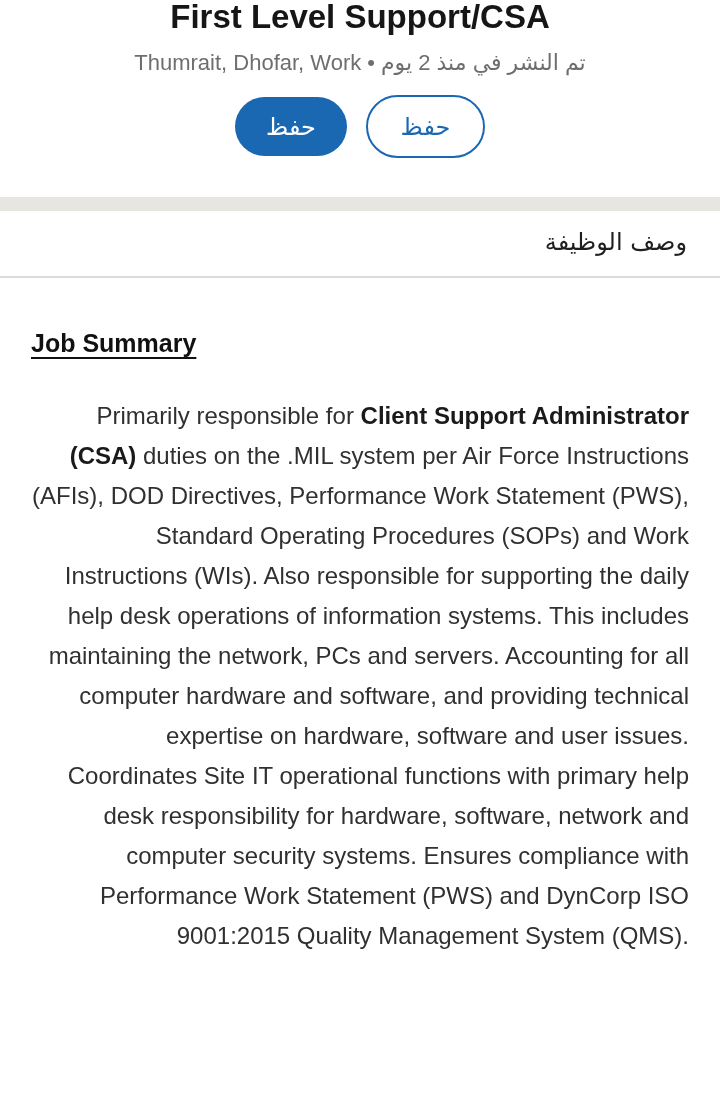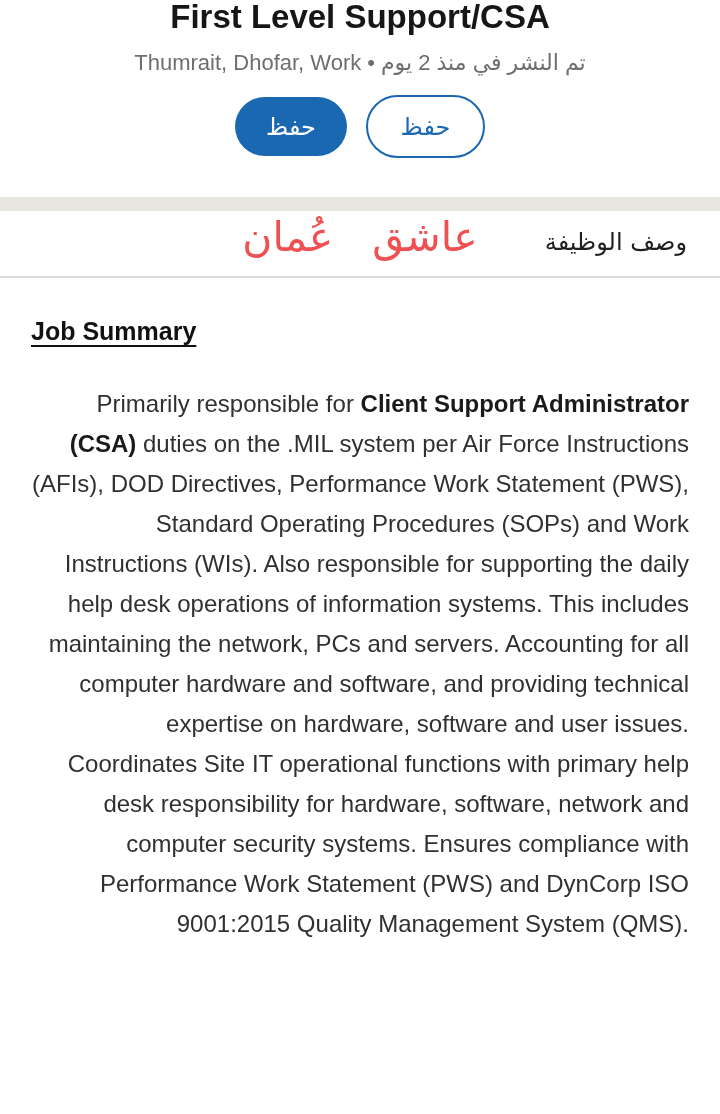--- a/index.html
+++ b/index.html
@@ -54,21 +54,21 @@
     position:absolute;left:50%;top:1px;transform:translateX(-50%);
     font-family:"DejaVu Sans",sans-serif;font-size:41px;line-height:50px;
     color:var(--watermark-red);white-space:nowrap;word-spacing:26px;
   }
   .section-label{
     position:absolute;right:33px;top:17px;direction:rtl;
     font-family:"DejaVu Sans",sans-serif;font-size:24px;color:#1f1f1f;white-space:nowrap;
   }
 
   
-  .content{padding:39px 31px 0;}
+  .content{padding:39px 31px 0;margin-top:12px;}
   .job-summary-heading{
     margin:0;font-size:25px;line-height:28px;font-weight:700;color:#111;
     text-decoration:underline;text-underline-offset:5px;text-decoration-thickness:2px;
   }
   .job-paragraph{
     margin:39px 0 0;font-size:24px;line-height:40px;color:var(--body-text);
     text-align:right;
   }
   .job-paragraph strong{font-weight:700;color:#1a1a1a;}
 </style>
@@ -84,21 +84,20 @@
     </div>
     <div class="btn-row">
       <button type="button" lang="ar" class="btn btn-filled">حفظ</button>
       <button type="button" lang="ar" class="btn btn-outline">حفظ</button>
     </div>
   </header>
 
   <div class="divider-band"></div>
 
   <div class="section-bar">
-    <span class="watermark" lang="ar">عاشق عُمان</span>
     <span class="section-label" lang="ar">وصف الوظيفة</span>
   </div>
 
   <main class="content">
     <h2 class="job-summary-heading">Job Summary</h2>
     <p class="job-paragraph"><span>Primarily responsible for </span><strong>Client Support Administrator (CSA)</strong><span> duties on the .MIL system per Air Force Instructions (AFIs), DOD Directives, Performance Work Statement (PWS), Standard Operating Procedures (SOPs) and Work Instructions (WIs). Also responsible for supporting the daily help desk operations of information systems. This includes maintaining the network, PCs and servers. Accounting for all computer hardware and software, and providing technical expertise on hardware, software and user issues. Coordinates Site IT operational functions with primary help desk responsibility for hardware, software, network and computer security systems. Ensures compliance with Performance Work Statement (PWS) and DynCorp ISO 9001:2015 Quality Management System (QMS).</span></p>
   </main>
 
 </div>
 

